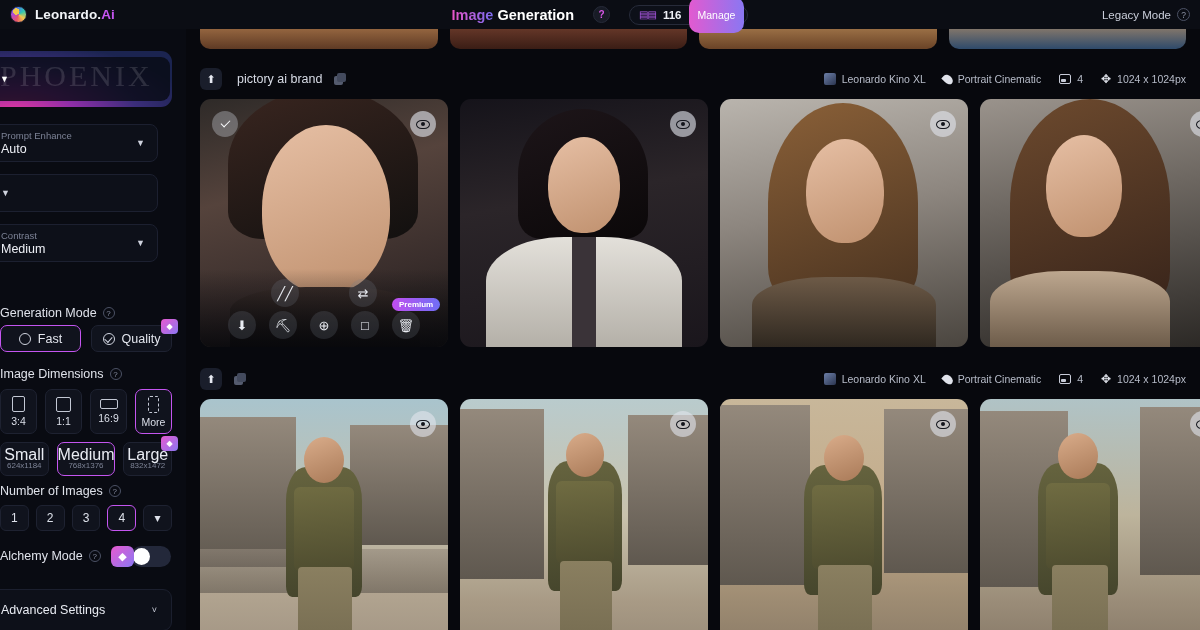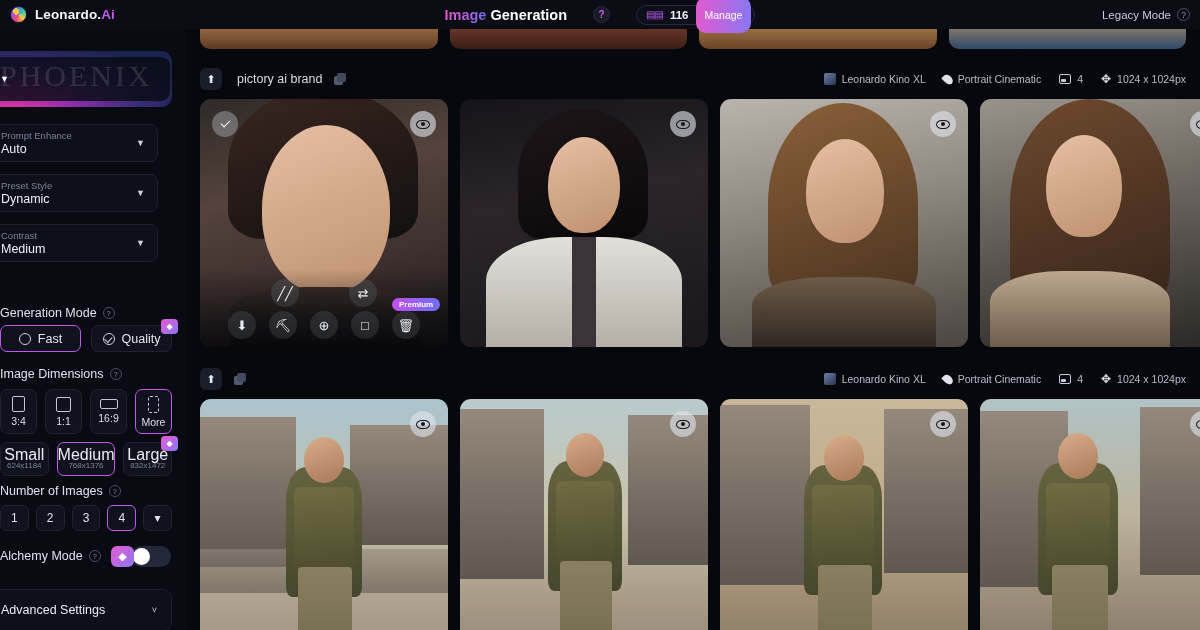--- a/index.html
+++ b/index.html
@@ -25,21 +25,21 @@
       radial-gradient(circle at 35% 30%, #f2c94c 0 22%, transparent 23%),
       conic-gradient(from 200deg, #e8536b, #b04bd6, #4e6ff2, #2fc7b0, #f2c94c, #e8536b);
     border: 1px solid #1d2030;
     flex: none;
   }
   .brand-text { font-size: 13.5px; font-weight: 600; letter-spacing: .1px; color: #f2f4f8; }
   .brand-text .ai { color: #c455f0; }
 
   .center-title {
     position: absolute; left: 0; right: 0; top: 0; height: 29px;
-    display: flex; align-items: center; justify-content: center; gap: 26px;
+    display: flex; align-items: center; justify-content: center; gap: 19px;
   }
   .ct-text { font-size: 14.5px; font-weight: 600; }
   .ct-text .grad {
     background: linear-gradient(90deg,#e855c8,#7b6bf0);
     -webkit-background-clip: text; background-clip: text; color: transparent;
   }
   .ct-text .white { color: #fff; }
   .help-badge {
     width: 17px; height: 17px; border-radius: 50%;
     background: #181b26; border: 1px solid #262a38;
@@ -312,24 +312,20 @@
 
     <div class="field f-enhance">
       <div class="field-labels">
         <div class="field-kicker">Prompt Enhance</div>
         <div class="field-value">Auto</div>
       </div>
       <div class="caret-dim">▼</div>
     </div>
 
     <div class="field f-style">
-      <div class="field-labels">
-        <div class="field-kicker">Preset Style</div>
-        <div class="field-value">Dynamic</div>
-      </div>
       <div class="caret-dim">▼</div>
     </div>
 
     <div class="field f-contrast">
       <div class="field-labels">
         <div class="field-kicker">Contrast</div>
         <div class="field-value">Medium</div>
       </div>
       <div class="caret-dim">▼</div>
     </div>

